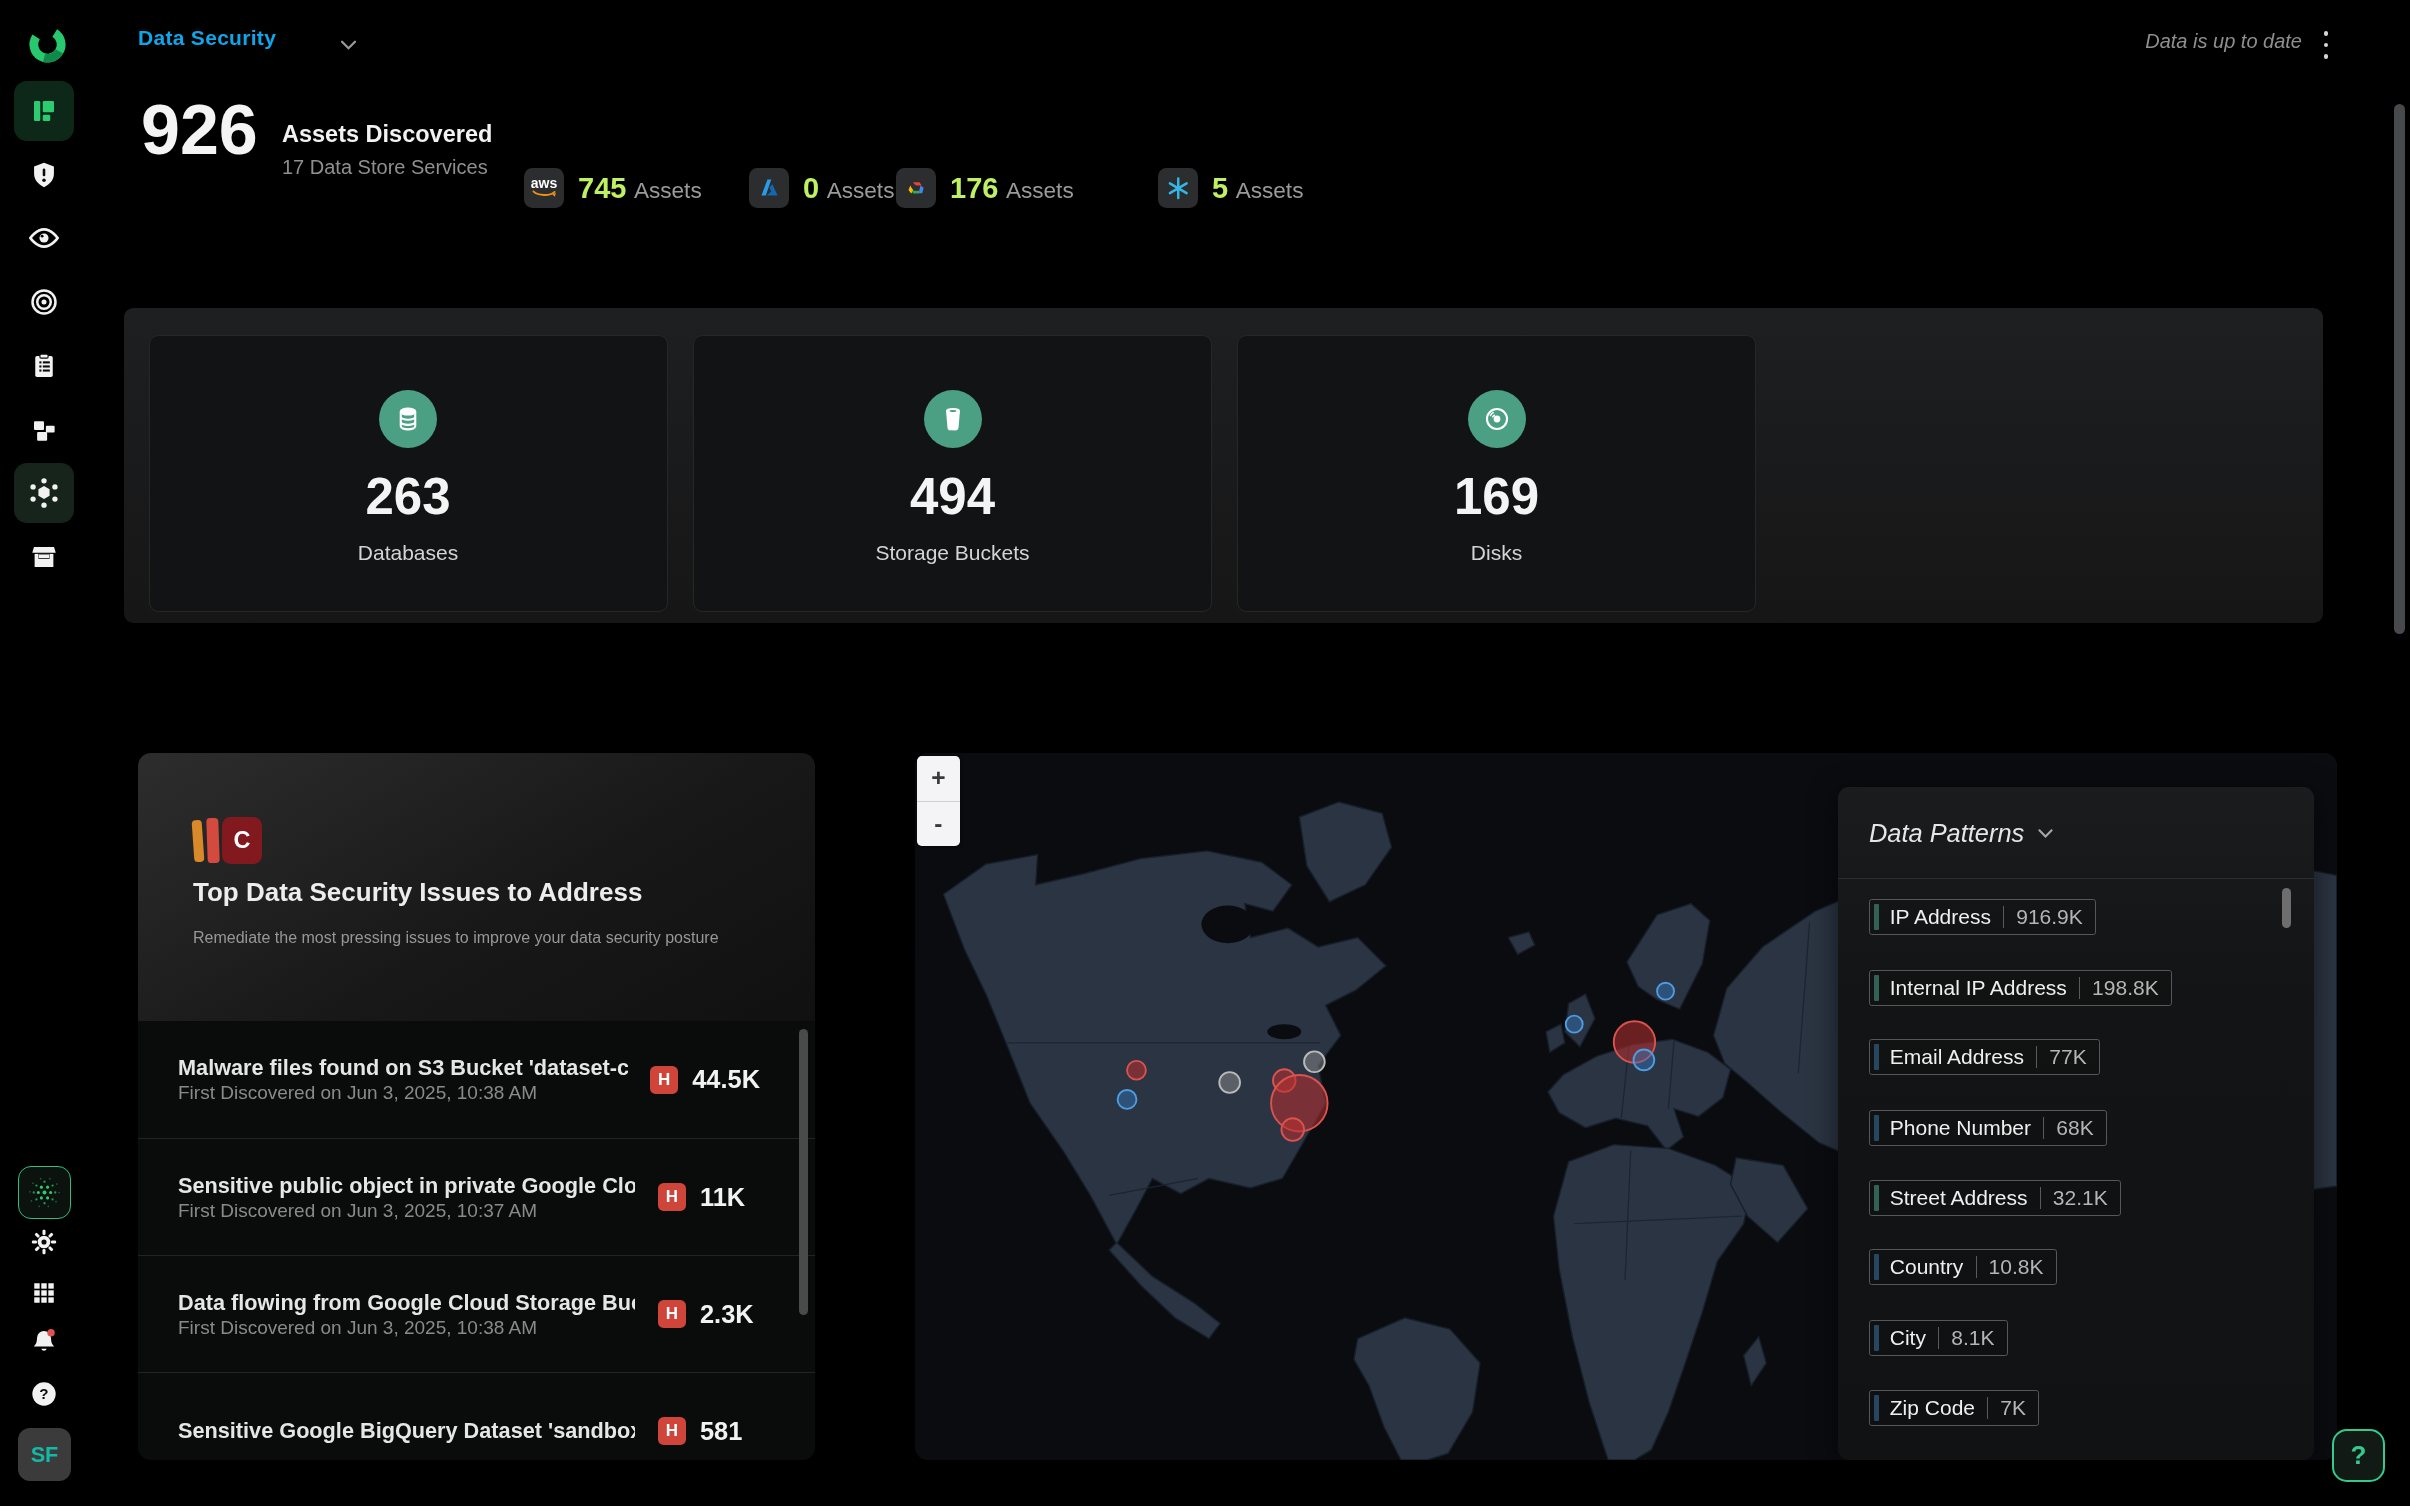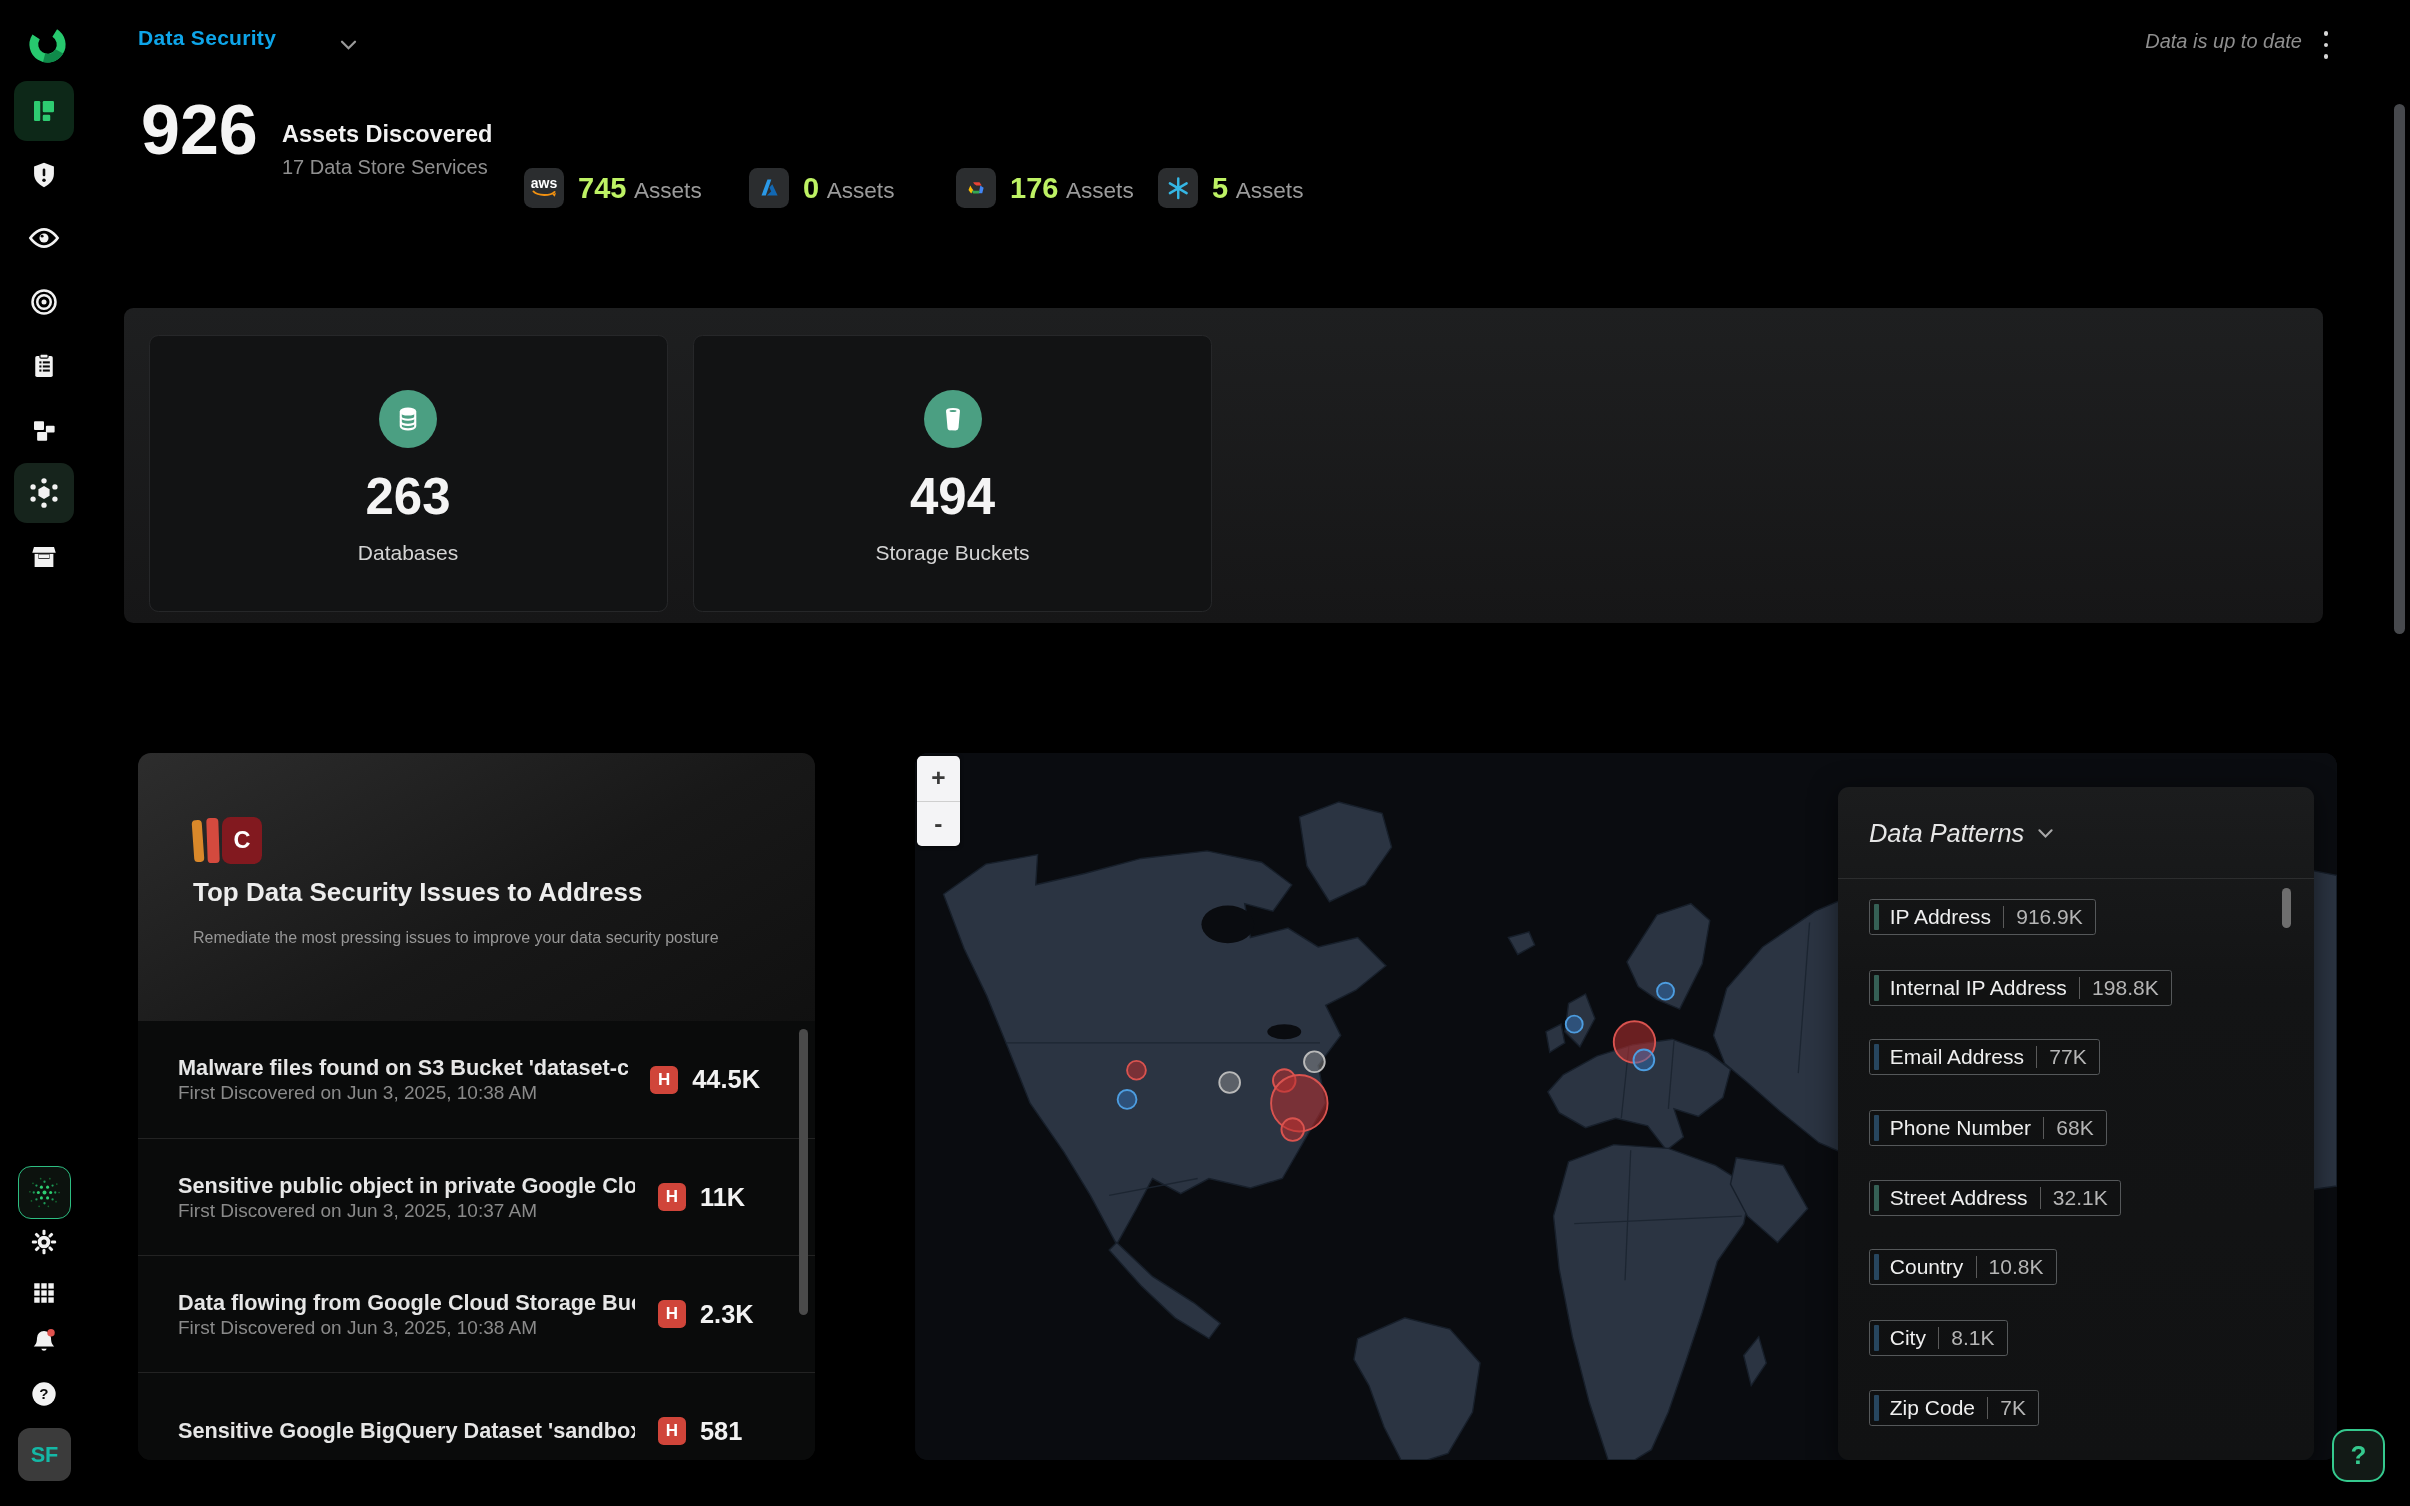--- a/index.html
+++ b/index.html
@@ -303,21 +303,21 @@
 </div>
 <div class="abs provider" style="left:749px;">
   <div class="prov-chip">
     <svg width="24.5" height="24.5" viewBox="0 0 24 24">
       <polygon points="10.2,3.5 14,3.5 8.6,19 4.4,19" fill="#2a99e8"></polygon>
       <polygon points="15,8 20.2,19 9.6,19 13.9,15.2 12.2,11.2" fill="#1268b3"></polygon>
     </svg>
   </div>
   <div><span class="prov-num">0</span><span class="prov-unit">Assets</span></div>
 </div>
-<div class="abs provider" style="left:956px;">
+<div class="abs provider" style="left:896px;">
   <div class="prov-chip">
     <svg width="24.5" height="24.5" viewBox="0 0 24 24">
       <path d="M9 6.2h6.2l2.2 3.2h-5.3L10 7.8z" fill="#ea4335"></path>
       <path d="M6.2 9.4L4.4 13.8l2.6 3.4 2.2-3.2-1.7-2.3z" fill="#fbbc05"></path>
       <path d="M16 9.4l3.2 2-1.3 5.6h-3.4z" fill="#4285f4"></path>
       <path d="M7.4 14.4l1.6 2.8h5.5l1-2.8z" fill="#34a853"></path>
     </svg>
   </div>
   <div><span class="prov-num">176</span><span class="prov-unit">Assets</span></div>
 </div>
@@ -350,20 +350,32 @@
   <div class="abs asset-card" style="left:569px;">
     <div class="card-icon">
       <svg width="26" height="26" viewBox="0 0 24 24" fill="none" stroke="#fff" stroke-width="1.8">
         <path d="M6.5 5l1.3 15a1.8 1.8 0 001.8 1.6h4.8a1.8 1.8 0 001.8-1.6L17.5 5" fill="#fff"></path>
         <ellipse cx="12" cy="4.6" rx="5.6" ry="1.9" fill="#fff"></ellipse>
         <ellipse cx="12" cy="4.6" rx="3.2" ry="1" fill="#4b9f82" stroke="none"></ellipse>
       </svg>
     </div>
     <div class="card-num">494</div>
     <div class="card-label">Storage Buckets</div>
+  </div>
+  <div class="abs asset-card" style="left:1113px;">
+    <div class="card-icon">
+      <svg width="28" height="28" viewBox="0 0 24 24" fill="none" stroke="#fff" stroke-width="1.8">
+        <circle cx="12" cy="12" r="8.6"></circle>
+        <circle cx="12" cy="12" r="2" fill="#fff"></circle>
+        <path d="M6.2 9.4a6.4 6.4 0 013-3" stroke-width="1.2"></path>
+        <path d="M8 10.6a4.4 4.4 0 012.2-2.2" stroke-width="1.2"></path>
+      </svg>
+    </div>
+    <div class="card-num">169</div>
+    <div class="card-label">Disks</div>
   </div>
 </div>
 
 <div class="abs issues-panel">
   <div class="abs iss-stack">
     <div class="abs iss-bar1"></div>
       <div class="abs iss-bar2"></div>
       <div class="abs iss-c">C</div>
   </div>
   <div class="abs iss-title">Top Data Security Issues to Address</div>

